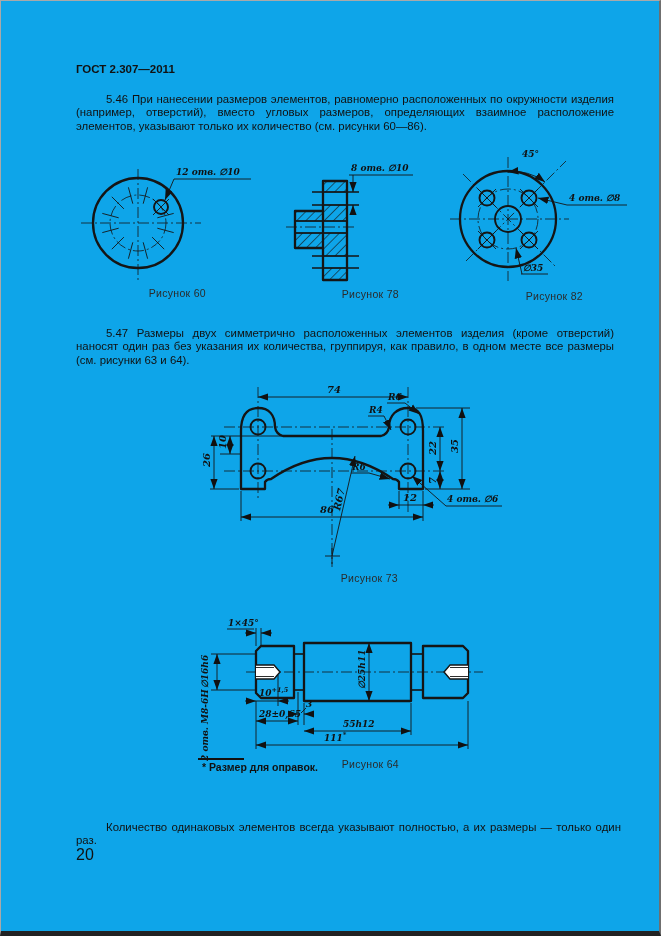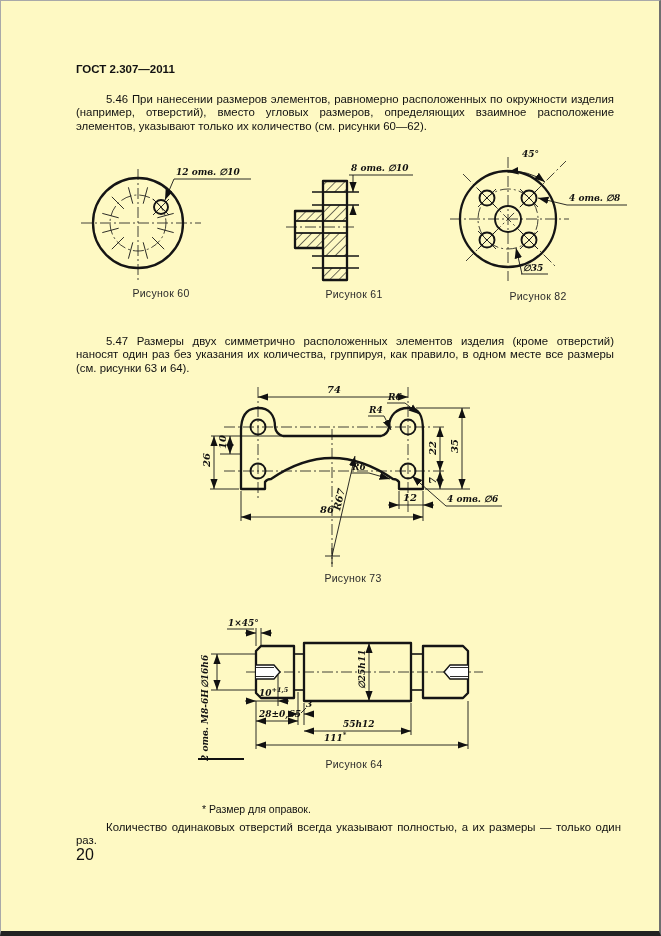--- a/index.html
+++ b/index.html
@@ -1,24 +1,24 @@
 <!DOCTYPE html>
 <html><head>
 <meta charset="utf-8">
 <style>
   html,body{margin:0;padding:0;background:#fff;}
-  #page{position:relative;width:661px;height:936px;background:#fef9c3;overflow:hidden;
+  #page{position:relative;width:661px;height:936px;background:#0ea5e9;overflow:hidden;
         box-sizing:border-box;border:1px solid #a9a9a9;border-right:2px solid #6f6f6f;
         border-bottom:5px solid #222;font-family:"Liberation Sans",sans-serif;color:#111;}
   .abs{position:absolute;}
   .hdr{font-weight:bold;font-size:11.5px;}
   .para{font-size:11.4px;line-height:13.4px;text-align:justify;text-indent:30px;width:538px;}
-  .cap{font-size:10.5px;color:#2b2b2b;letter-spacing:.3px;text-align:center;width:90px;}
+  .cap{font-size:10.5px;color:#2b2b2b;letter-spacing:.3px;text-align:right;width:90px;}
   .pagenum{font-size:16px;}
-  .footnote{font-size:10.5px;font-weight:normal;margin-top:42px;}
+  .footnote{font-size:10.5px;font-weight:bold;}
   .fnrule{width:46px;border-top:2px solid #111;height:0;}
   svg.fig{position:absolute;overflow:visible;}
   .o{fill:none;stroke:#151515;stroke-width:2.3;stroke-linejoin:round;}
   .t{fill:none;stroke:#151515;stroke-width:0.9;}
   .t2{fill:none;stroke:#151515;stroke-width:1.6;}
   .cl{fill:none;stroke:#151515;stroke-width:0.8;stroke-dasharray:11 3 2 3;}
   .hole{fill:none;stroke:#151515;stroke-width:1.9;}
   text.d{font:italic bold 10px "DejaVu Serif",serif;fill:#111;}
   text.ds{font:italic bold 9px "DejaVu Serif",serif;fill:#111;}
 </style>
@@ -33,21 +33,21 @@
         <path d="M0,0.6 L9.5,4 L0,7.4 Z" fill="#111"></path>
       </marker>
       <pattern id="hat" patternUnits="userSpaceOnUse" width="6.5" height="6.5" patternTransform="rotate(45)">
         <line x1="0" y1="0" x2="0" y2="6.5" stroke="#151515" stroke-width="1.2"></line>
       </pattern>
     </defs>
   </svg>
 
   <div class="abs hdr" style="left:75px;top:62px">ГОСТ 2.307—2011</div>
 
-  <div class="abs para" style="left:75px;top:92px">5.46  При нанесении размеров элементов, равномерно расположенных по окружности изделия (например, отверстий), вместо угловых размеров, определяющих взаимное расположение элементов, указывают только их количество (см. рисунки 60—62).</div>
+  <div class="abs para" style="left:75px;top:92px">5.46  При нанесении размеров элементов, равномерно расположенных по окружности изделия (например, отверстий), вместо угловых размеров, определяющих взаимное расположение элементов, указывают только их количество (см. рисунки 60—86).</div>
 
   <svg class="fig" style="left:72px;top:152px" width="200" height="140" viewBox="0 0 200 140">
     <g class="cl">
       <line x1="65" y1="16" x2="65" y2="130"></line>
       <line x1="8" y1="70" x2="128" y2="70"></line>
     </g>
     <circle class="o" cx="65" cy="70" r="45"></circle>
     <circle class="cl" cx="65" cy="70" r="28"></circle>
     <g class="t">
       <line x1="84.3" y1="64.8" x2="100.7" y2="60.4"></line>
@@ -96,21 +96,21 @@
     <path class="o" d="M 42,58 L 14,58 L 14,95 L 42,95"></path>
     <line class="cl" x1="5" y1="74" x2="76" y2="74"></line>
     <g>
       <line class="t" x1="72" y1="30" x2="72" y2="39" marker-end="url(#arw)"></line>
       <line class="t" x1="72" y1="61" x2="72" y2="52" marker-end="url(#arw)"></line>
       <line class="t" x1="72" y1="22" x2="72" y2="30"></line>
       <line class="t" x1="68" y1="22" x2="132" y2="22"></line>
     </g>
     <text class="ds" x="70" y="18">8 отв. ∅10</text>
   </svg>
-  <div class="abs cap" style="left:308px;top:287px">Рисунок 61</div>
+  <div class="abs cap" style="left:308px;top:287px">Рисунок 78</div>
 
   <svg class="fig" style="left:435px;top:140px" width="195" height="145" viewBox="0 0 195 145">
     <g class="cl">
       <line x1="72" y1="16" x2="72" y2="140"></line>
       <line x1="14" y1="78" x2="133" y2="78"></line>
       <line x1="30" y1="120" x2="130" y2="20"></line>
       <line x1="27" y1="33" x2="120" y2="126"></line>
     </g>
     <circle class="o" cx="72" cy="78" r="48"></circle>
     <circle class="cl" cx="72" cy="78" r="30"></circle>
@@ -139,21 +139,21 @@
     </g>
     <text class="ds" x="133" y="60">4 отв. ∅8</text>
     <g>
       <line class="t" x1="86" y1="133" x2="80" y2="107" marker-end="url(#arw)"></line>
       <line class="t" x1="85" y1="133" x2="112" y2="133"></line>
     </g>
     <text class="ds" x="87" y="130">∅35</text>
   </svg>
   <div class="abs cap" style="left:492px;top:289px">Рисунок 82</div>
 
-  <div class="abs para" style="left:75px;top:334px">5.47  Размеры двух симметрично расположенных элементов изделия (кроме отверстий) наносят один раз без указания их количества, группируя, как правило, в одном месте все размеры (см. рисунки 63 и 64).</div>
+  <div class="abs para" style="left:75px;top:326px">5.47  Размеры двух симметрично расположенных элементов изделия (кроме отверстий) наносят один раз без указания их количества, группируя, как правило, в одном месте все размеры (см. рисунки 63 и 64).</div>
 
   <svg class="fig" style="left:183px;top:378px" width="320" height="200" viewBox="0 0 320 200">
     <g class="cl">
       <line x1="74" y1="8" x2="74" y2="122"></line>
       <line x1="224" y1="8" x2="224" y2="134"></line>
       <line x1="40" y1="48" x2="262" y2="48"></line>
       <line x1="40" y1="92" x2="262" y2="92"></line>
       <line x1="148" y1="50" x2="148" y2="188"></line>
     </g>
     <path class="o" d="M 57,110 L 57,52 C 57,36 63,29 74,29 C 85,29 91,36 91,48 Q 92,55 99,57 L 197,57 Q 204,55 205,48 C 205,36 213,29 224,29 C 235,29 239,36 239,52 L 239,110 L 215,110 L 215,103 Q 213,100 209,100 Q 148,58 87,100 Q 83,100 81,103 L 81,110 Z"></path>
@@ -294,17 +294,17 @@
     </g>
     <g>
       <line class="t" x1="178" y1="30" x2="178" y2="88" marker-start="url(#arw)" marker-end="url(#arw)"></line>
       <text class="ds" transform="translate(174,76) rotate(-90)">∅25h11</text>
     </g>
   </svg>
   <div class="abs fnrule" style="left:197px;top:757px"></div>
   <div class="abs footnote" style="left:201px;top:760px">* Размер для оправок.</div>
   <div class="abs cap" style="left:308px;top:757px">Рисунок 64</div>
 
-  <div class="abs para" style="left:75px;top:820px;width:545px">Количество одинаковых отверстий всегда указывают полностью, а их размеры — только один раз.</div>
+  <div class="abs para" style="left:75px;top:820px;width:545px">Количество одинаковых элементов всегда указывают полностью, а их размеры — только один раз.</div>
 
   <div class="abs pagenum" style="left:75px;top:845px">20</div>
 
 </div>
 
 </body></html>

